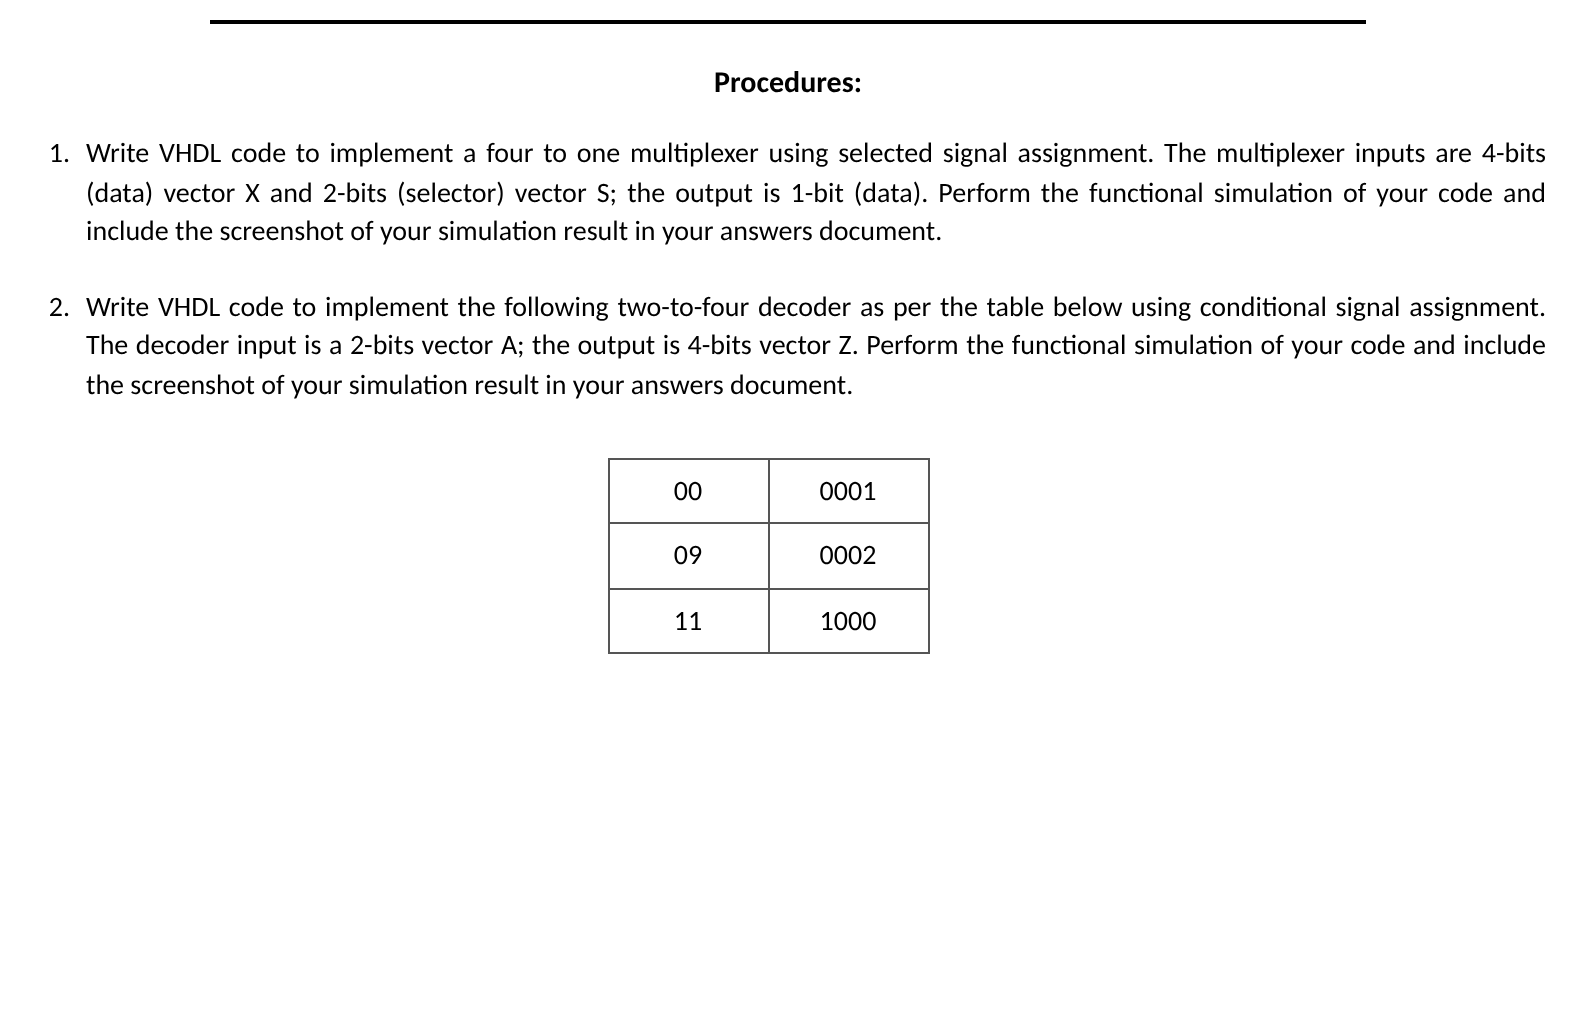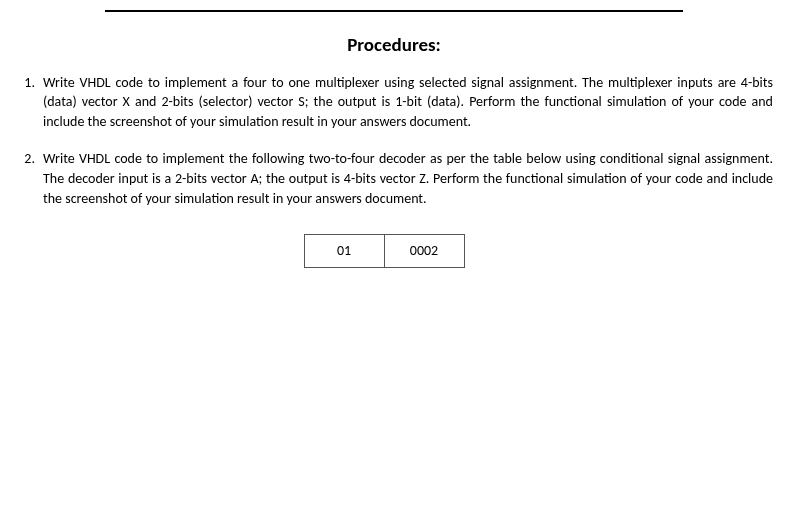--- a/index.html
+++ b/index.html
@@ -18,21 +18,21 @@
       padding: 10px 15px;
       position: relative;
     }
     .top-rule {
       border-top: 2px solid #000;
       margin: 0 90px 20px 90px;
     }
     .section-heading {
       text-align: center;
       font-weight: bold;
-      font-size: 19px;
+      font-size: 15px;
       margin-bottom: 14px;
     }
     .procedure-list {
       list-style: none;
     }
     .procedure-item {
       display: flex;
       margin-bottom: 18px;
       text-align: justify;
     }
@@ -90,18 +90,26 @@
     <div class="procedure-text">
       <span>Write VHDL code to implement the following two-to-four decoder as per the table below </span><span class="bold">using conditional signal assignment</span><span>. The decoder input is a 2-bits vector A; the output is 4-bits vector Z. Perform the functional </span><span class="bold">simulation</span><span> of your code and include the screenshot of your simulation result in your answers document</span><span class="bold">.</span>
     </div>
   </li>
 </ol>
 
 <div class="chart-wrap">
   <table class="truth-table">
     <tbody>
     <tr>
-      <td>01</td>
+      <td>00</td>
+      <td>0001</td>
+    </tr>
+    <tr>
+      <td>09</td>
       <td>0002</td>
+    </tr>
+    <tr>
+      <td>11</td>
+      <td>1000</td>
     </tr>
   </tbody>
     </table>
 </div>
 
 </body></html>

